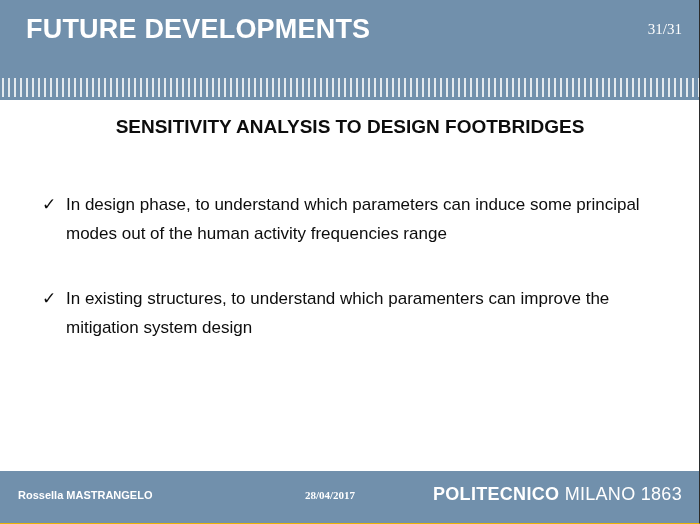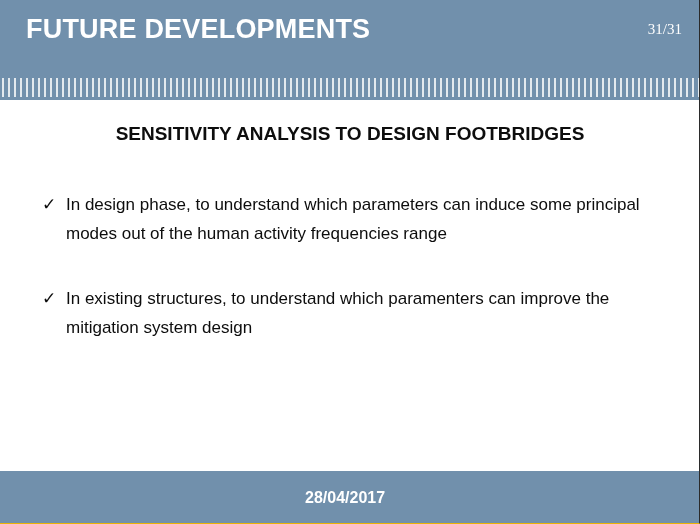--- a/index.html
+++ b/index.html
@@ -73,21 +73,21 @@
     position: absolute;
     left: 0;
     top: 100px;
     width: 700px;
     height: 371px;
     background: #ffffff;
   }
   .section-heading {
     position: absolute;
     left: 0;
-    top: 23px;
+    top: 16px;
     width: 700px;
     text-align: center;
     font-size: 19px;
     font-weight: bold;
     color: #0d0d0d;
     font-family: "Liberation Sans", sans-serif;
   }
 
   .bullets {
     position: absolute;
@@ -132,24 +132,24 @@
     font-size: 11px;
     font-weight: bold;
     color: #ffffff;
     font-family: "Liberation Sans", sans-serif;
     white-space: nowrap;
   }
   .footer-date {
     position: absolute;
     left: 305px;
     top: 18px;
-    font-size: 16px;
-    font-weight: bold;
-    color: #ffffff;
-    font-family: Liberation Sans, sans-serif;
+    font-size: 11px;
+    font-weight: bold;
+    color: #ffffff;
+    font-family: Liberation Serif, serif;
     white-space: nowrap;
   }
   .footer-logo {
     position: absolute;
     right: 18px;
     top: 13px;
     font-size: 18px;
     color: #ffffff;
     font-family: "Liberation Sans", sans-serif;
     white-space: nowrap;
@@ -187,16 +187,20 @@
 
       <div class="bullet">
         <span class="bullet-mark">✓</span>
         <span class="bullet-text">In existing structures, to understand which paramenters can improve the mitigation system design</span>
       </div>
 
     </div>
   </div>
 
   <div class="footer">
+    <div class="footer-author">Rossella MASTRANGELO</div>
     <div class="footer-date">28/04/2017</div>
+    <div class="footer-logo">
+      <span class="poli">POLITECNICO</span><span class="milano"> MILANO 1863</span>
+    </div>
   </div>
 
 </div>
 
 </body></html>

